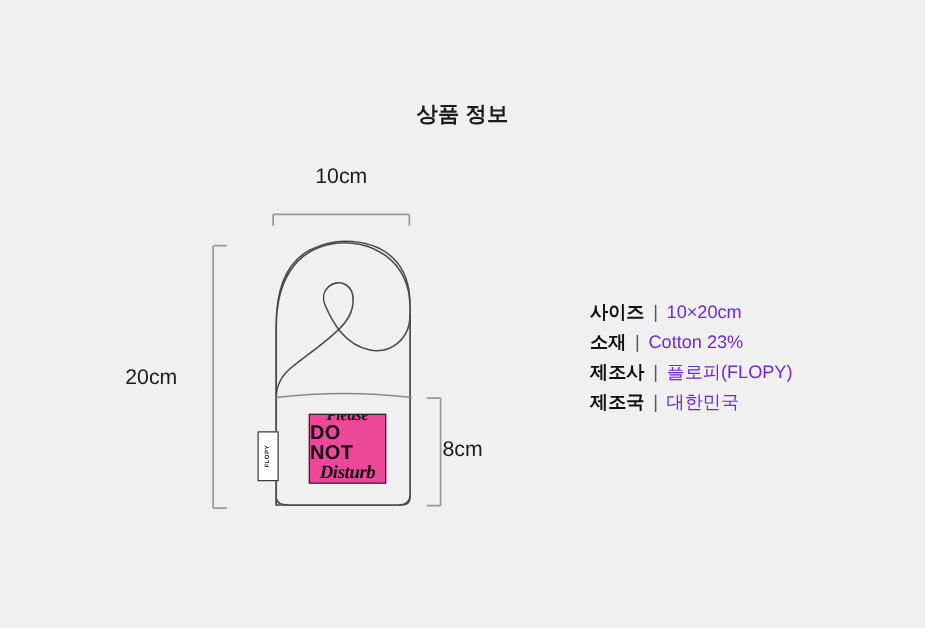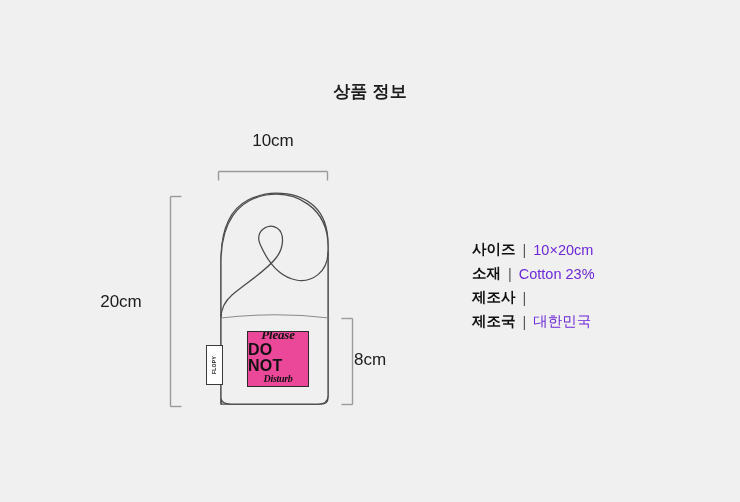--- a/index.html
+++ b/index.html
@@ -88,21 +88,21 @@
     font-weight: bold;
     font-size: 16px;
     color: #121212;
     letter-spacing: 0.3px;
     margin-top: 1px;
   }
   .tag-disturb {
     font-family: "Liberation Serif", serif;
     font-style: italic;
     font-weight: bold;
-    font-size: 10px;
+    font-size: 15px;
     color: #121212;
     letter-spacing: -0.3px;
     margin-top: 0px;
   }
   .tag-sub {
     font-family: "Liberation Sans", sans-serif;
     font-size: 3.1px;
     color: #2a2a2a;
     margin-top: 3px;
     letter-spacing: 0.1px;
@@ -260,20 +260,21 @@
       <span class="spec-val">10×20cm</span>
     </div>
     <div class="spec-row">
       <span class="spec-key">소재</span>
       <span class="spec-sep">|</span>
       <span class="spec-val">Cotton 23%</span>
     </div>
     <div class="spec-row">
       <span class="spec-key">제조사</span>
       <span class="spec-sep">|</span>
+      <span class="spec-val">플로피(FLOPY)</span>
     </div>
     <div class="spec-row">
       <span class="spec-key">제조국</span>
       <span class="spec-sep">|</span>
       <span class="spec-val">대한민국</span>
     </div>
   </div>
 
 </div>
 

